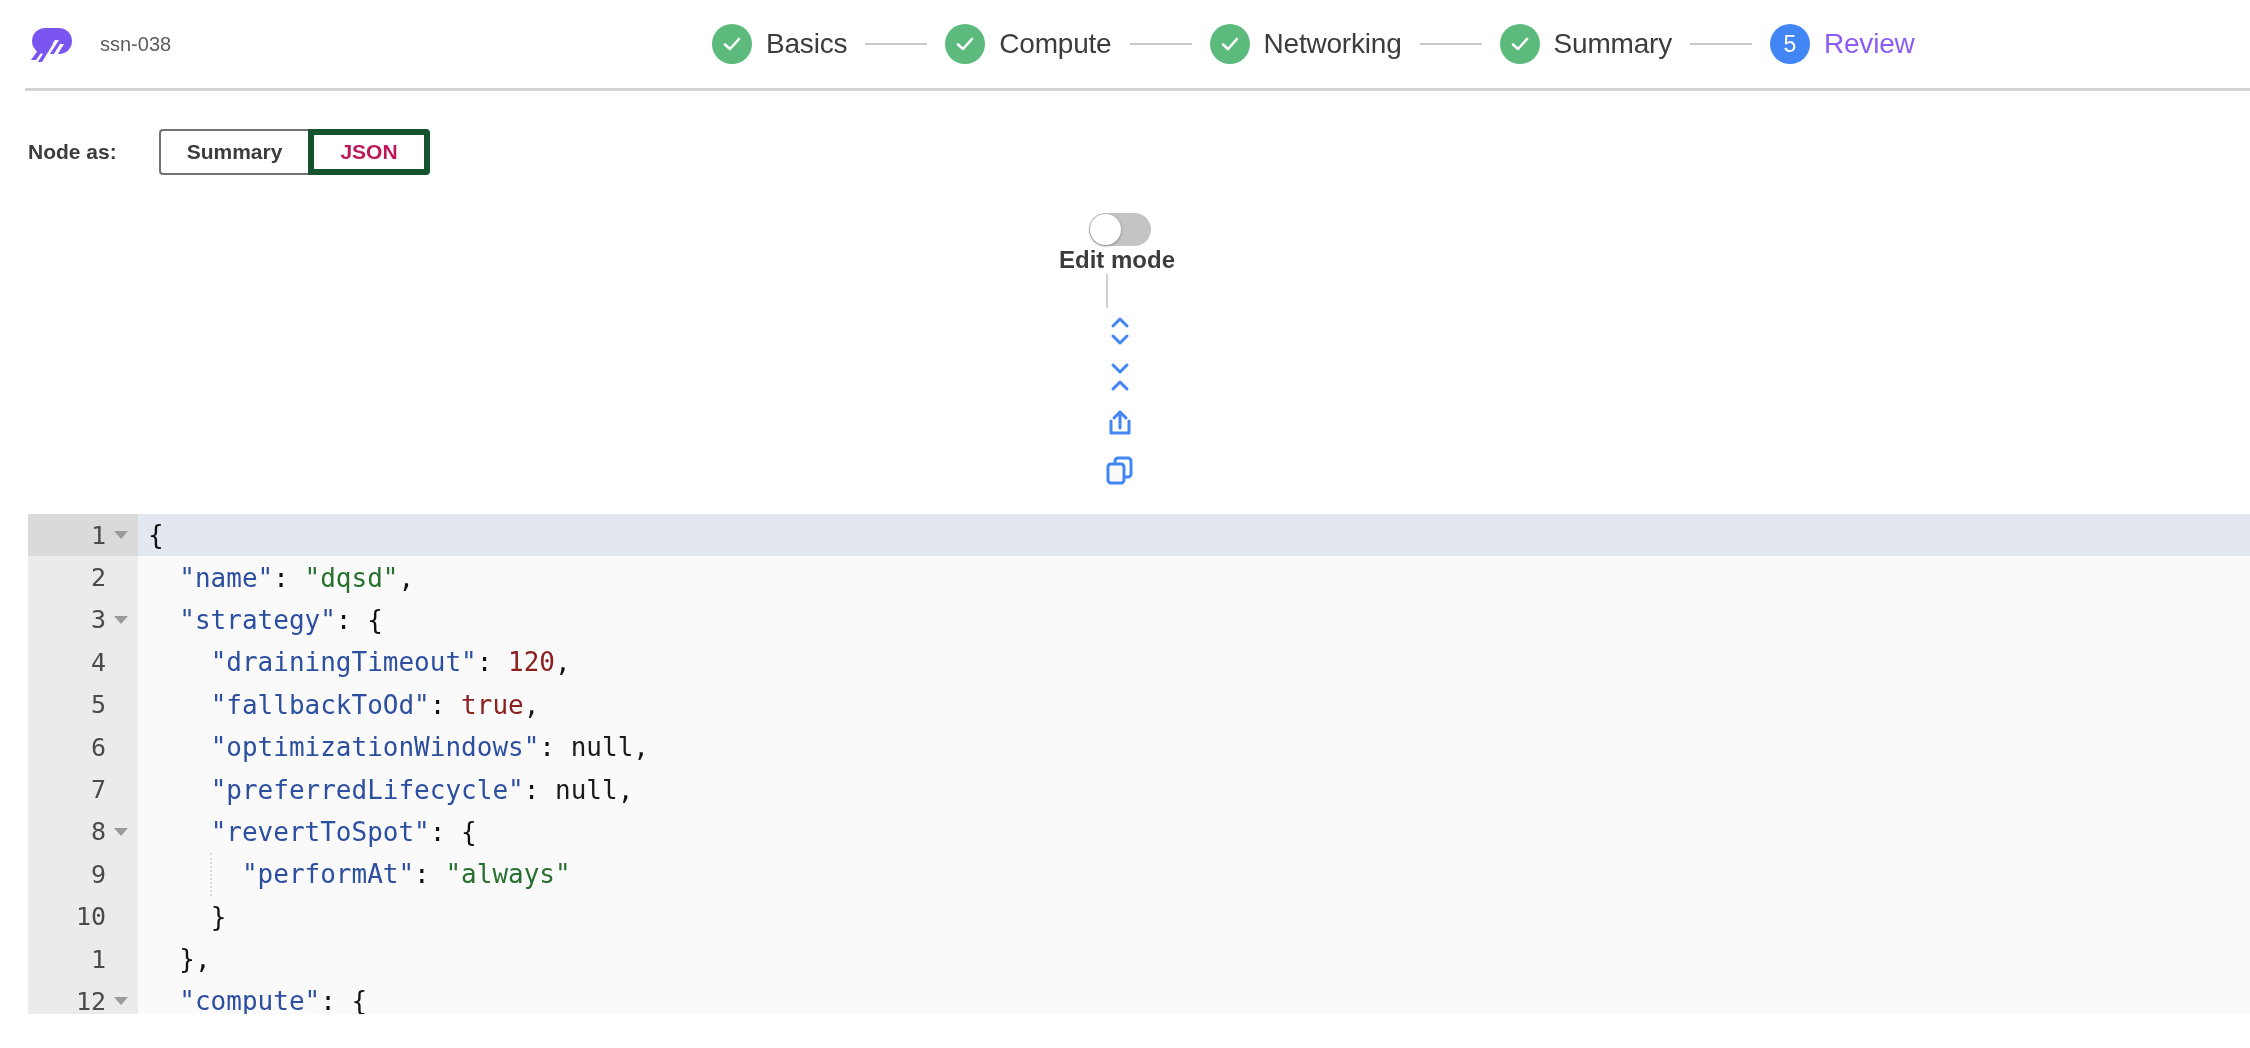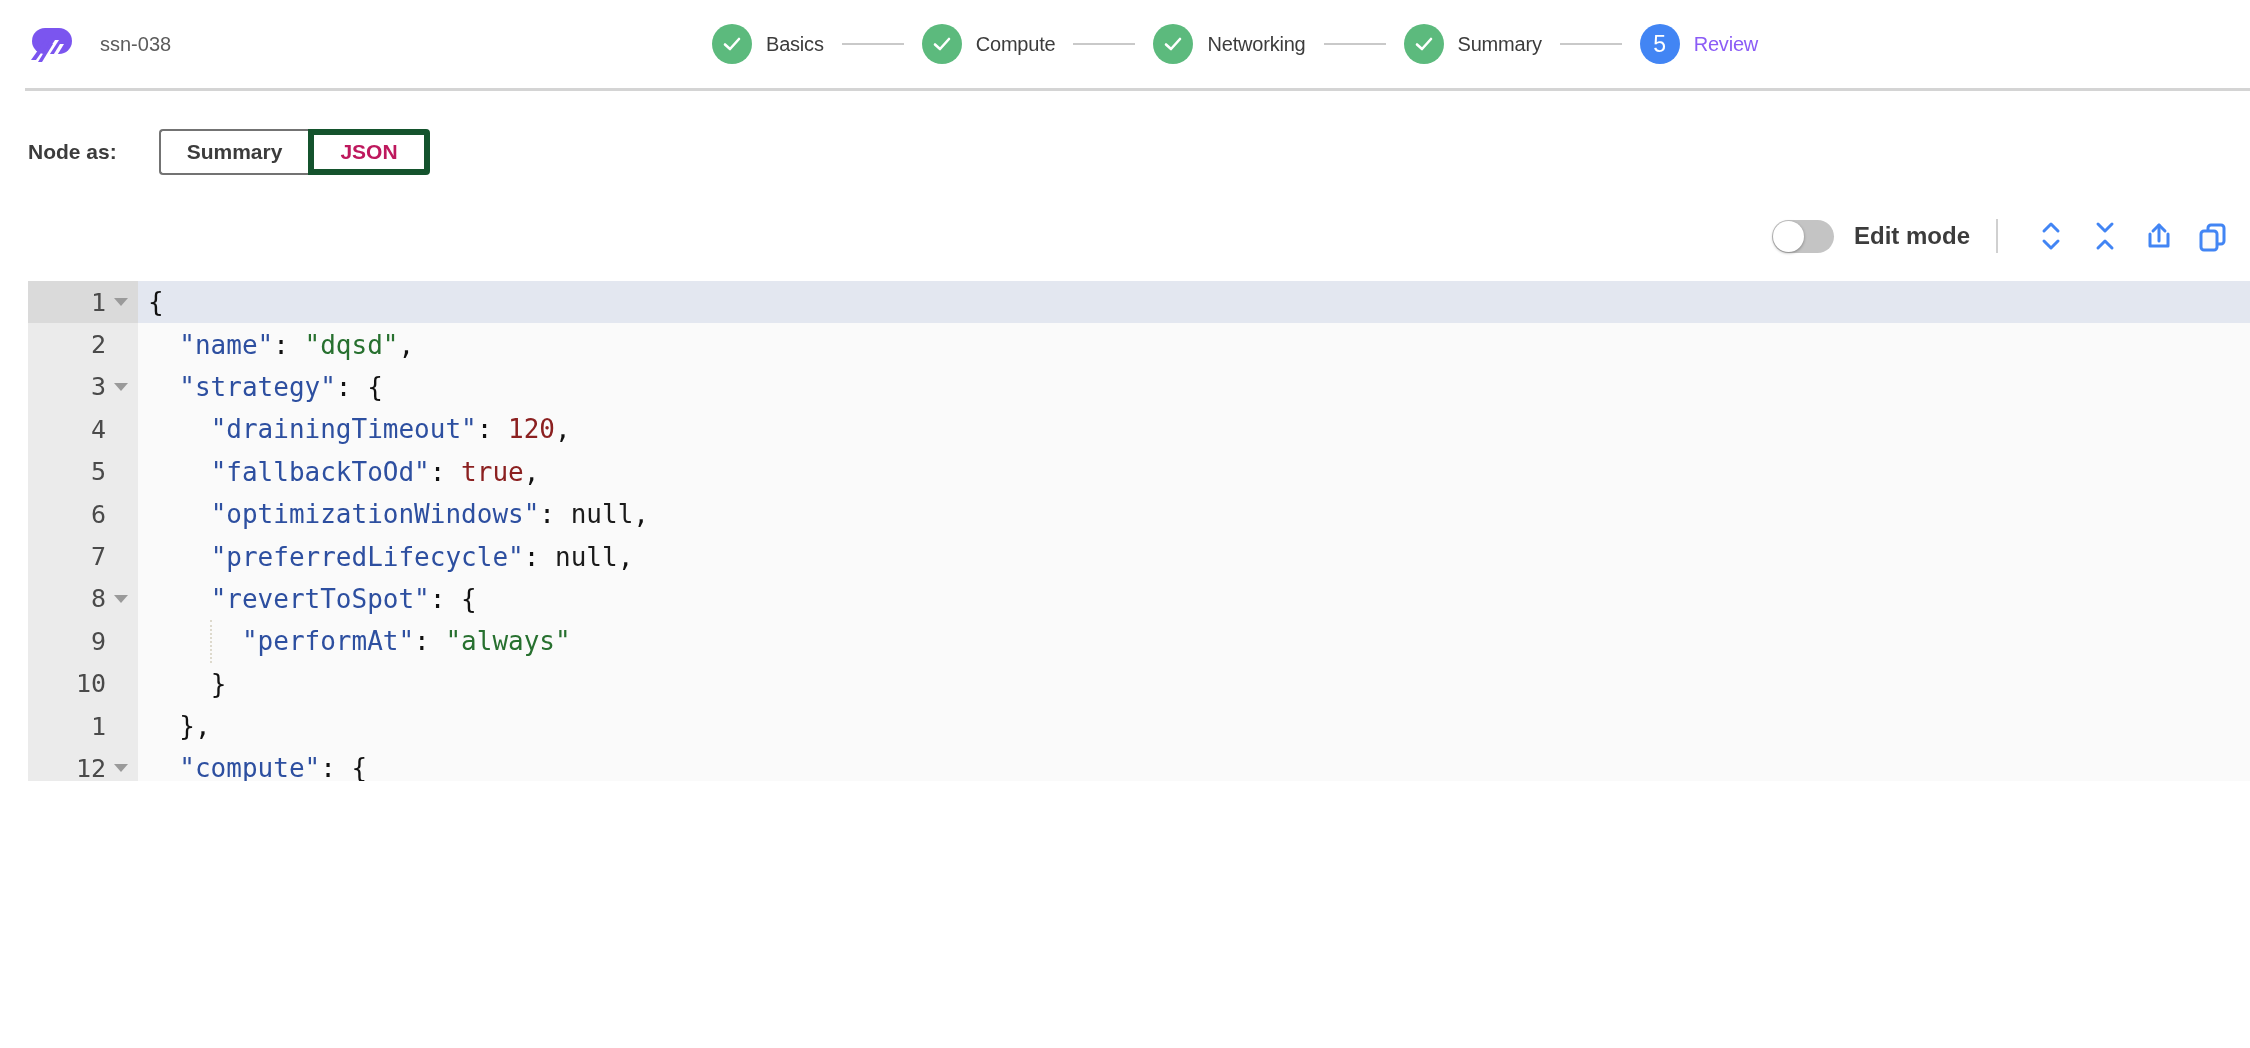--- a/index.html
+++ b/index.html
@@ -85,21 +85,21 @@
   .step-circle.done { background: #5cba7d; }
   .step-circle.current { background: #4285f4; }
   .step-circle .num {
     color: #ffffff;
     font-size: 23px;
     font-weight: normal;
     line-height: 1;
   }
   .check-svg { display: block; }
   .step-label {
-    font-size: 20px;
+    font-size: 28px;
     color: #3c3c3c;
     letter-spacing: -0.2px;
   }
   .step.current .step-label {
     color: #8b5cf6;
     font-weight: normal;
   }
   .connector {
     width: 62px;
     height: 2px;
@@ -161,20 +161,21 @@
   }
 
   
   .editor-toolbar {
     display: flex;
     align-items: center;
     justify-content: flex-end;
     margin-top: 38px;
     padding-right: 10px;
     gap: 0;
+    flex-direction: column;
   }
   .toggle {
     width: 62px;
     height: 33px;
     border-radius: 17px;
     background: #c4c4c4;
     position: relative;
     cursor: pointer;
     flex: none;
   }

